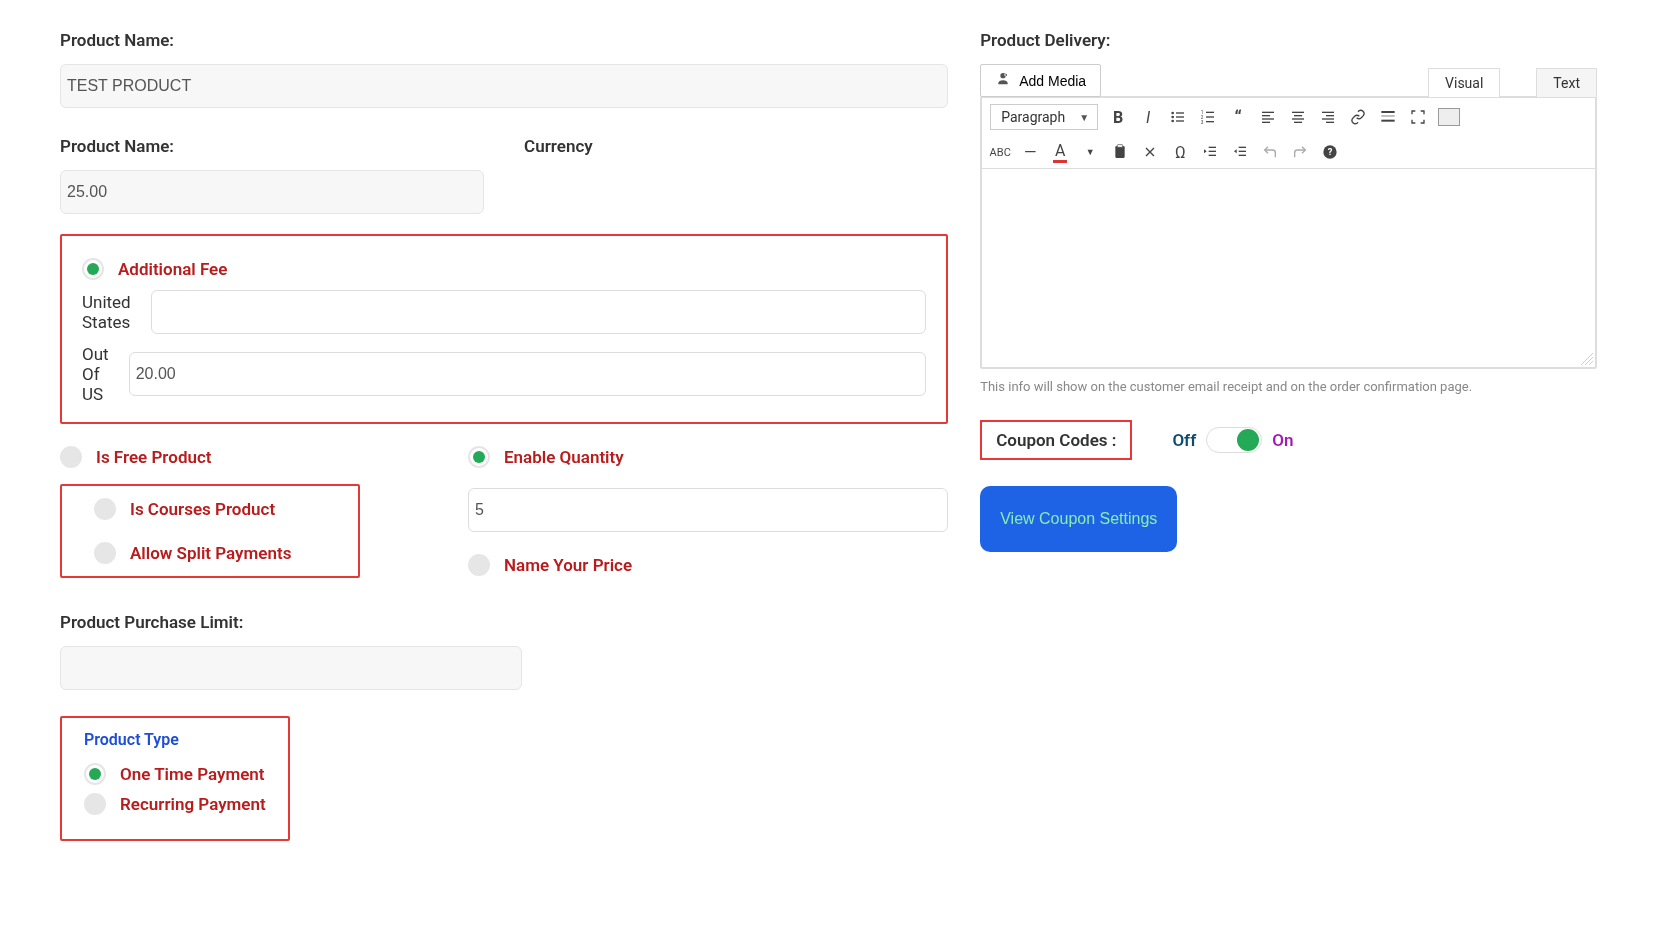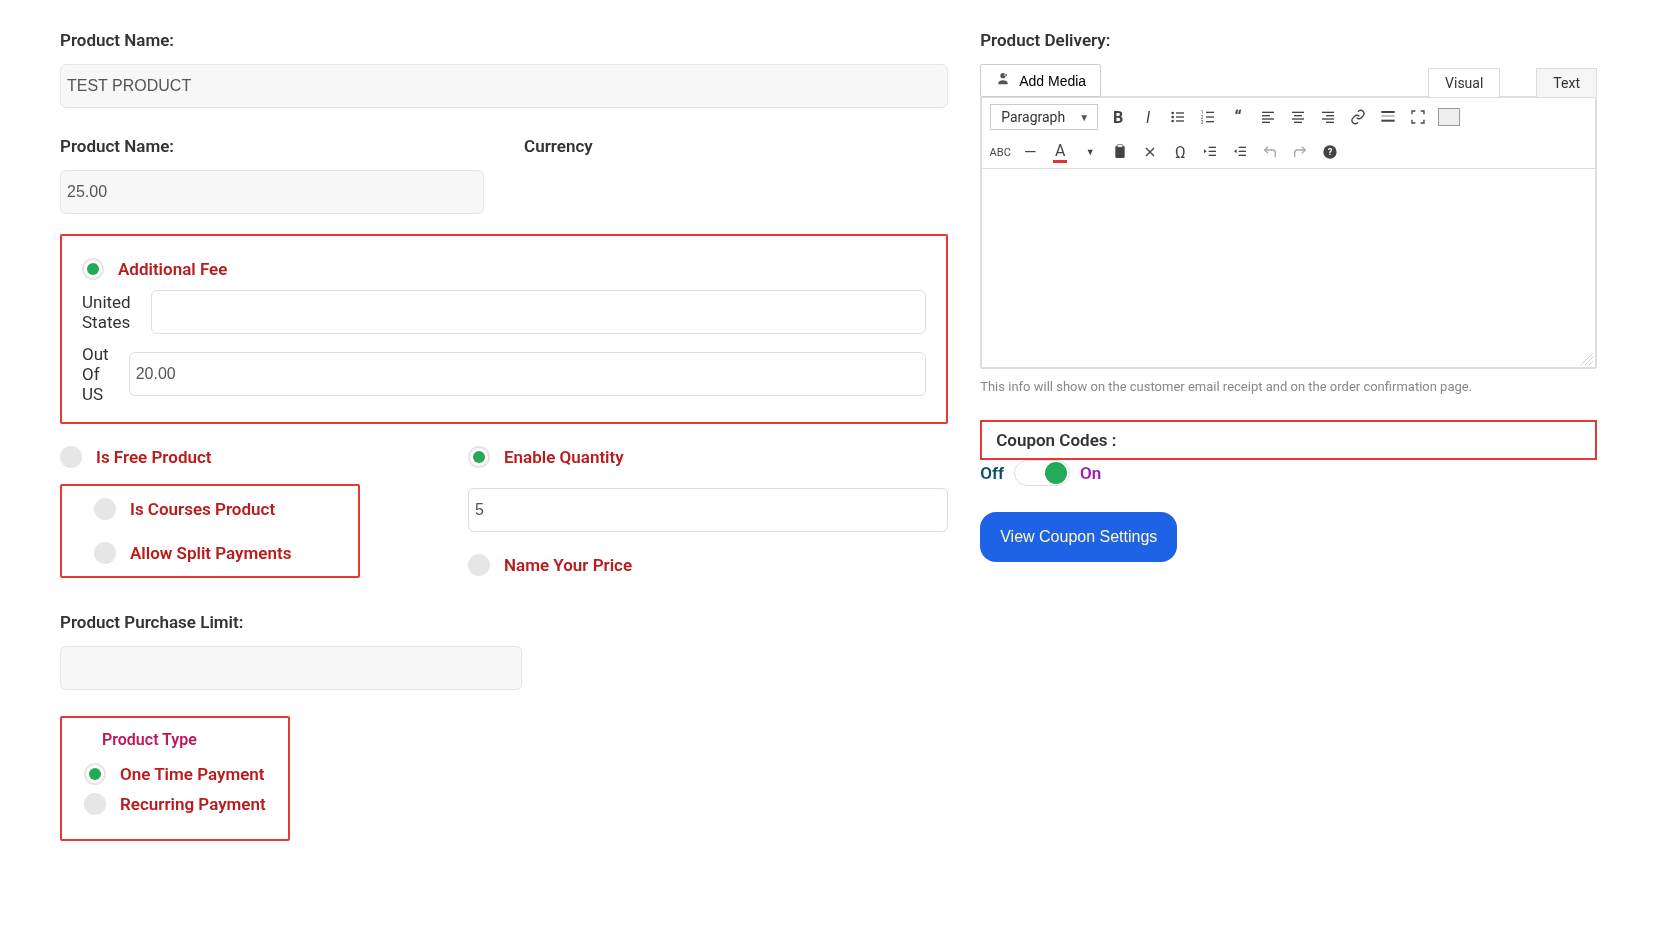--- a/index.html
+++ b/index.html
@@ -44,49 +44,49 @@
     .fee-row .fee-label { flex: 1; font-size: 17px; color: #333; }
     .fee-row input { width: 240px; }
 
     .check-grid { display: flex; gap: 108px; margin-top: 22px; }
     .check-col { flex: 1; display: flex; flex-direction: column; gap: 16px; }
     .check-col .radio-row { margin: 0; }
     .qty-input { margin-top: 4px; }
 
     .limit-block { margin-top: 34px; width: 52%; }
 
-    .section-label { font-weight: 600; font-size: 16px; color: #be185d; margin-bottom: 14px; margin-left: 18px; }
+    .section-label { font-weight: 600; font-size: 16px; color: #1d4ed8; margin-bottom: 14px; }
 
     .editor-shell { border: 1px solid #ddd; border-radius: 2px; }
     .media-row { display: flex; justify-content: space-between; align-items: flex-end; margin-bottom: -1px; }
     .add-media-btn { border: 1px solid #ccc; background: #fff; padding: 6px 14px; font-size: 14px; display: inline-flex; align-items: center; gap: 8px; cursor: pointer; border-radius: 2px; }
     .tabs { display: flex; gap: 37px; }
     .tab { border: 1px solid #ddd; padding: 6px 16px; font-size: 14px; cursor: pointer; background: #f5f5f5; margin-left: -1px; border-bottom: none; }
     .tab.active { background: #fff; }
 
     .toolbar { border: 1px solid #ddd; border-bottom: none; background: #fff; padding: 6px 8px; display: flex; flex-wrap: wrap; align-items: center; gap: 10px; }
     .toolbar.row2 { border-top: none; }
     .format-select { border: 1px solid #ccc; padding: 4px 24px 4px 10px; font-size: 14px; background: #fff; position: relative; display:inline-flex; align-items:center; min-width: 108px; }
     .format-select .tri { position: absolute; right: 8px; font-size: 10px; color: #555; }
     .tb-icon { width: 20px; height: 20px; display: inline-flex; align-items: center; justify-content: center; color: #444; cursor: pointer; }
     .tb-sq { width: 22px; height: 18px; border: 1px solid #999; background: #eee; }
     .content-area { border: 1px solid #ddd; min-height: 200px; background: #fff; position: relative; }
     .resize-grip { position: absolute; right: 2px; bottom: 2px; width: 12px; height: 12px; opacity: .4; }
     .hint { font-size: 13px; color: #888; margin-top: 10px; }
 
-    .coupon-row { display: flex; margin-top: 26px; flex-direction: column; }
+    .coupon-row { display: flex; align-items: center; gap: 40px; margin-top: 26px; }
     .coupon-label-box { border: 2.5px solid #e53935; padding: 8px 14px; display: inline-block; }
     .coupon-label-box span { font-weight: 600; font-size: 17px; color: #333; }
     .toggle-wrap { display: flex; align-items: center; gap: 10px; }
     .toggle-txt { font-size: 17px; font-weight: 600; color: #0c4a6e; }
     .toggle-txt.on { color: #a21caf; }
     .switch { width: 56px; height: 26px; border: 1px solid #ddd; border-radius: 14px; position: relative; cursor: pointer; background: #fff; }
     .knob { position: absolute; top: 1px; right: 2px; width: 22px; height: 22px; border-radius: 50%; background: #24a957; }
 
-    .primary-btn { background: #1e62e6; color: #fef9c3; border: none; padding: 16px 20px; font-size: 16px; font-weight: 500; border-radius: 16px; margin-top: 26px; cursor: pointer; }
+    .primary-btn { background: #1e62e6; color: #86efac; border: none; padding: 24px 20px; font-size: 16px; font-weight: 500; border-radius: 10px; margin-top: 26px; cursor: pointer; }
   </style>
 </head>
 <body>
 
 <div class="container">
 
   <div class="left-col">
     <label class="label">Product Name:</label>
     <input type="text" class="field" value="TEST PRODUCT" style="">
 

